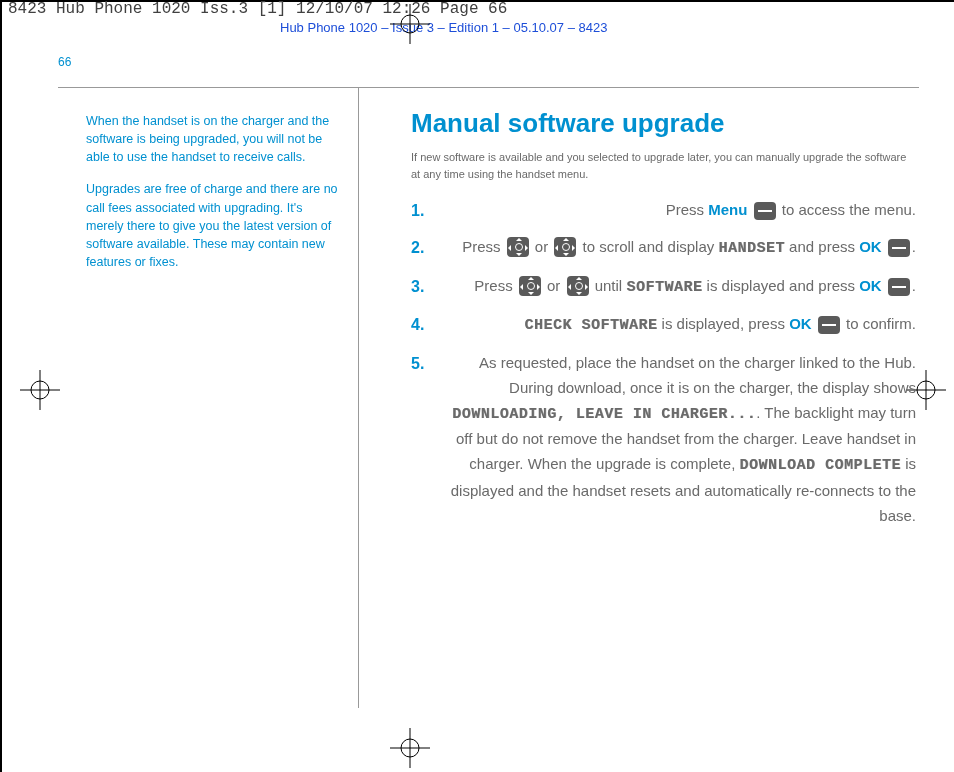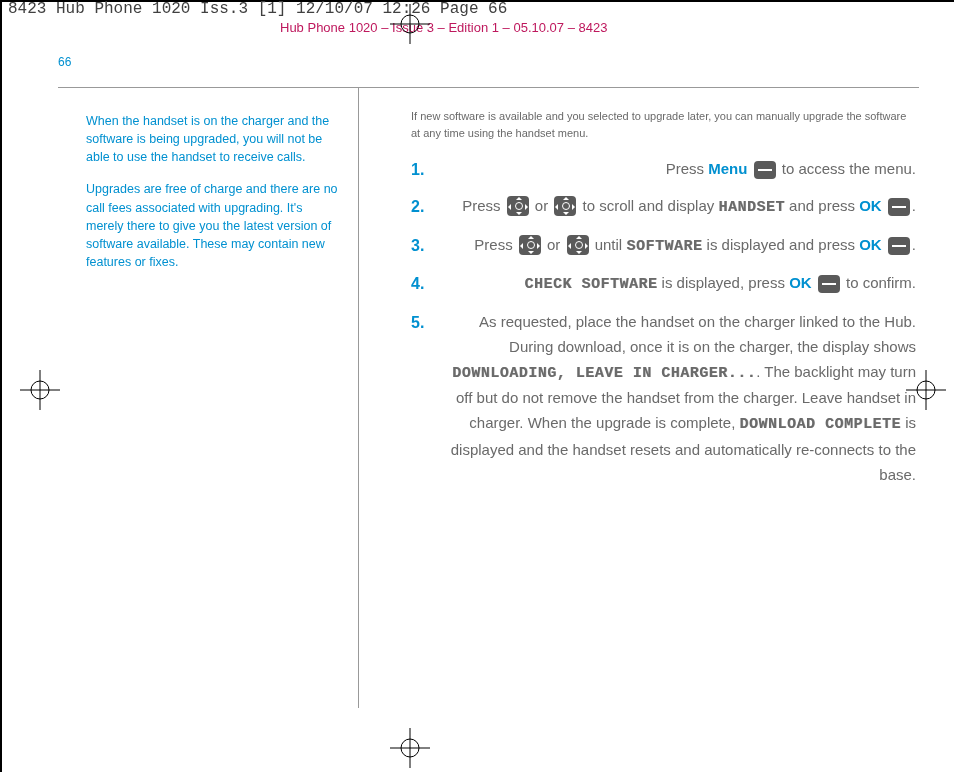--- a/index.html
+++ b/index.html
@@ -29,21 +29,21 @@
     font-size: 16px;
     color: #404040;
     padding: 0 8px 0 8px;
     line-height: 18px;
   }
   .header-sub {
     position: absolute;
     top: 20px;
     left: 280px;
     font-size: 13px;
-    color: #be185d;
+    color: #1d4ed8;
     font-family: Arial, sans-serif;
   }
   .reg-top {
     position: absolute;
     top: 4px;
     left: 390px;
   }
   .reg-bottom {
     position: absolute;
     bottom: 4px;
@@ -258,20 +258,21 @@
   <div class="columns">
     <div class="col-left">
       <p>When the handset is on the charger and the software is being upgraded, you will not be able to use the handset to receive calls.</p>
       <p>Upgrades are free of charge and there are no call fees associated with upgrading. It's merely there to give you the latest version of software available. These may contain new features or fixes.</p>
       <div class="side-spacer"></div>
     </div>
 
     <div class="col-sep"></div>
 
     <div class="col-right">
+      <h1 class="main-heading">Manual software upgrade</h1>
       <p class="intro">If new software is available and you selected to upgrade later, you can manually upgrade the software at any time using the handset menu.</p>
 
       <ol class="steps">
         <li>
           <span>Press </span><span class="kw">Menu</span>
           <span class="btn-icon btn-soft"></span><span> to access the menu.</span>
         </li>
         <li>
           <span>Press </span><span class="btn-icon btn-nav"><span class="arr arr-u"></span><span class="arr arr-d"></span><span class="arr arr-l"></span><span class="arr arr-r"></span></span><span> or </span><span class="btn-icon btn-nav"><span class="arr arr-u"></span><span class="arr arr-d"></span><span class="arr arr-l"></span><span class="arr arr-r"></span></span><span> to scroll and display </span><span class="lcd">HANDSET</span><span> and press </span><span class="kw">OK</span>
           <span class="btn-icon btn-soft"></span><span>.</span>

